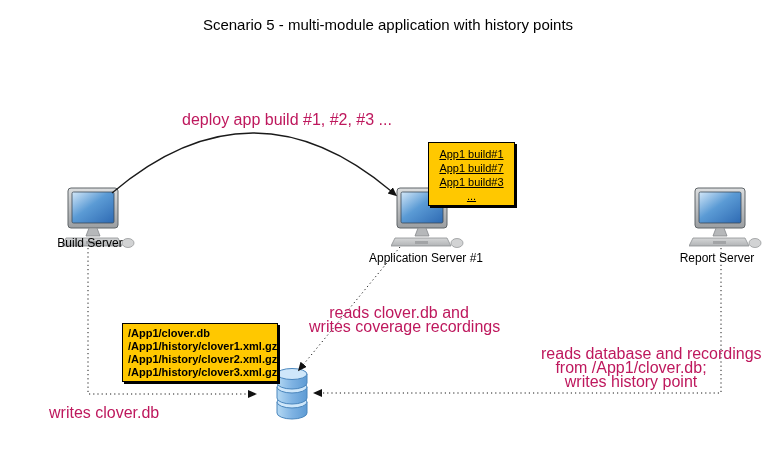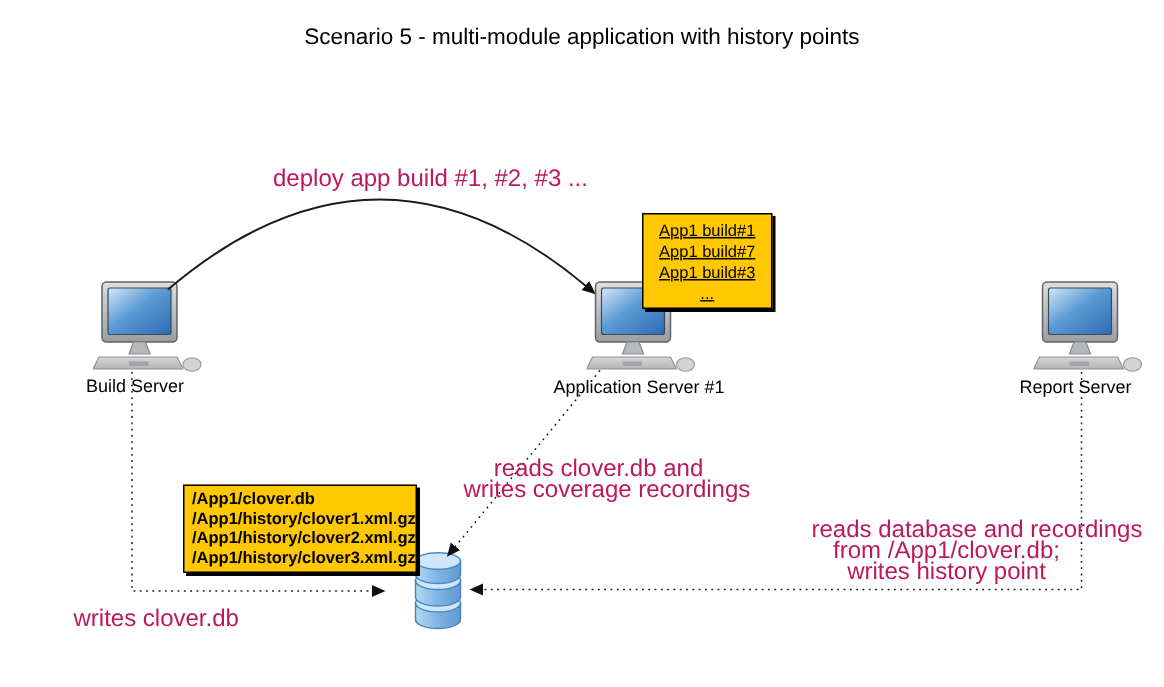--- a/index.html
+++ b/index.html
@@ -112,21 +112,21 @@
         <use href="#pc-shape" xlink:href="#pc-shape"></use>
       </svg>
   </div>
 
   <div class="icon" style="left:276px;top:368px;width:32px;height:54px;">
     <svg width="32" height="54" viewBox="0 0 32 54">
         <use href="#db-shape" xlink:href="#db-shape"></use>
       </svg>
   </div>
 
-  <div class="node-label" style="left:40px;top:250px;width:100px;">Build Server</div>
+  <div class="node-label" style="left:40px;top:236px;width:100px;">Build Server</div>
   <div class="node-label" style="left:346px;top:251px;width:160px;">Application Server #1</div>
   <div class="node-label" style="left:637px;top:251px;width:160px;">Report Server</div>
   <div class="node-label" style="left:218px;top:428px;width:140px;margin-top:42px;">Network drive</div>
 
 
   <div class="note center" style="left:428px;top:142px;width:87px;height:64px;padding-top:4px;text-decoration:underline;">
     <div class="nline">App1 build#1</div>
     <div class="nline">App1 build#7</div>
     <div class="nline">App1 build#3</div>
     <div class="nline">...</div>

